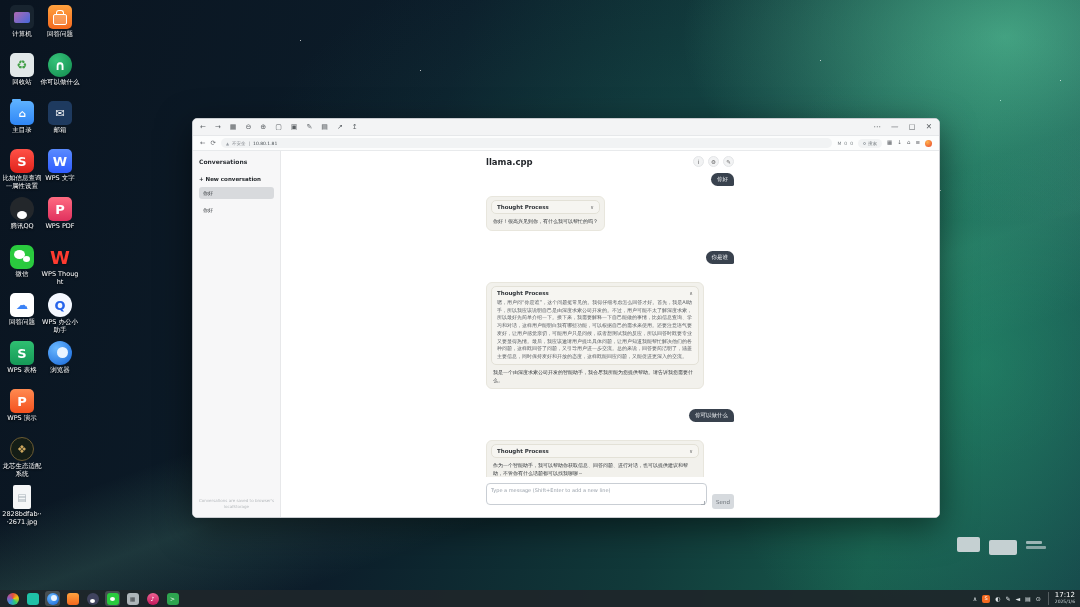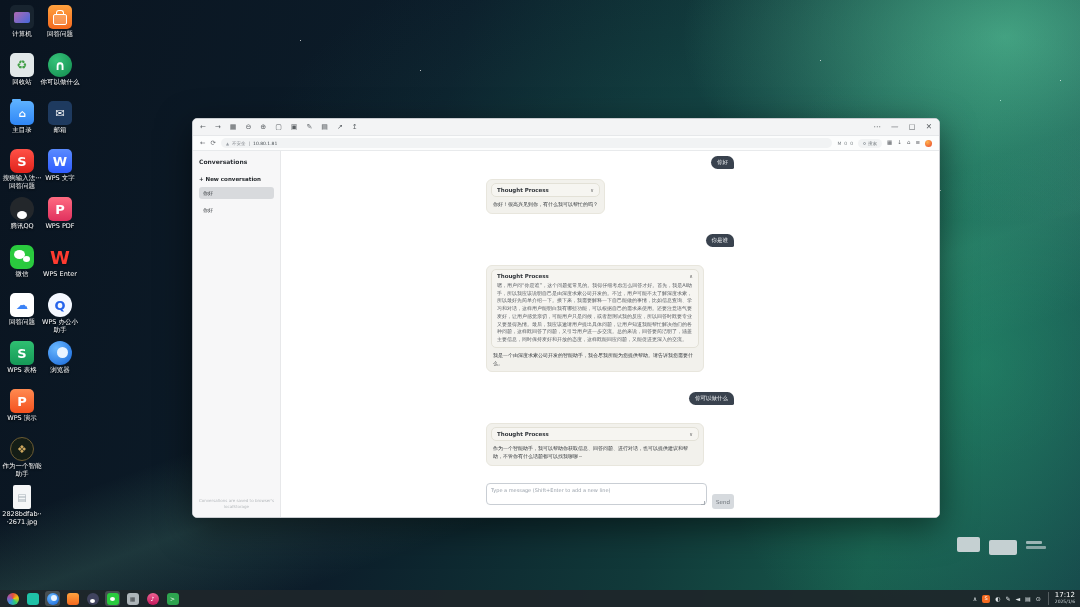--- a/index.html
+++ b/index.html
@@ -141,21 +141,21 @@
       <div class="d-item">
         <div class="ic ic-trash" style="color: rgb(67, 160, 71); font-size: 12px;">♻</div>
         <div class="d-label">回收站</div>
       </div>
       <div class="d-item">
         <div class="ic ic-folder" style="font-size: 10px;">⌂</div>
         <div class="d-label">主目录</div>
       </div>
       <div class="d-item">
         <div class="ic ic-sogou">S</div>
-        <div class="d-label">搜狗输入法···回答问题</div>
+        <div class="d-label">比如信息查询···属性设置</div>
       </div>
       <div class="d-item">
         <div class="ic ic-qq"></div>
         <div class="d-label">腾讯QQ</div>
       </div>
       <div class="d-item">
         <div class="ic ic-wechat"></div>
         <div class="d-label">微信</div>
       </div>
       <div class="d-item">
@@ -165,21 +165,21 @@
       <div class="d-item">
         <div class="ic ic-wpss">S</div>
         <div class="d-label">WPS 表格</div>
       </div>
       <div class="d-item">
         <div class="ic ic-wpsp">P</div>
         <div class="d-label">WPS 演示</div>
       </div>
       <div class="d-item">
         <div class="ic ic-loongson">❖</div>
-        <div class="d-label">作为一个智能助手</div>
+        <div class="d-label">龙芯生态适配系统</div>
       </div>
       <div class="d-item">
         <div class="ic ic-jpg">▤</div>
         <div class="d-label">2828bdfab···2671.jpg</div>
       </div>
     </div>
   <div class="dcol dcol2" id="dcol2">
       <div class="d-item">
         <div class="ic ic-appstore"></div>
         <div class="d-label">回答问题</div>
@@ -195,21 +195,21 @@
       <div class="d-item">
         <div class="ic ic-wpsw">W</div>
         <div class="d-label">WPS 文字</div>
       </div>
       <div class="d-item">
         <div class="ic ic-wpspdf">P</div>
         <div class="d-label">WPS PDF</div>
       </div>
       <div class="d-item">
         <div class="ic ic-wpsoffice">W</div>
-        <div class="d-label">WPS Enter</div>
+        <div class="d-label">WPS Thought</div>
       </div>
       <div class="d-item">
         <div class="ic ic-assistant">Q</div>
         <div class="d-label">WPS 办公小助手</div>
       </div>
       <div class="d-item">
         <div class="ic ic-browser"></div>
         <div class="d-label">浏览器</div>
       </div>
     </div>
@@ -271,20 +271,28 @@
         <div class="sb-new">+ New conversation</div>
         <div id="sbItems">
             <div class="sb-item sel">你好</div>
             <div class="sb-item">你好</div>
           </div>
         <div class="sb-foot">Conversations are saved to browser's localStorage</div>
       </aside>
 
       <main class="main">
         <div class="chat-col">
+          <div class="chat-head">
+            <span class="chat-title">llama.cpp</span>
+            <span class="head-btns" id="headBtns">
+                <span class="hbtn">i</span>
+                <span class="hbtn">⚙</span>
+                <span class="hbtn">✎</span>
+              </span>
+          </div>
 
           <div class="msgs">
 
             <div class="msg-user">你好</div>
 
             <div class="msg-asst gap-big">
               <div class="think">
                 <div class="think-head">
                   <span>Thought Process</span>
                   <span class="chev">∨</span>

